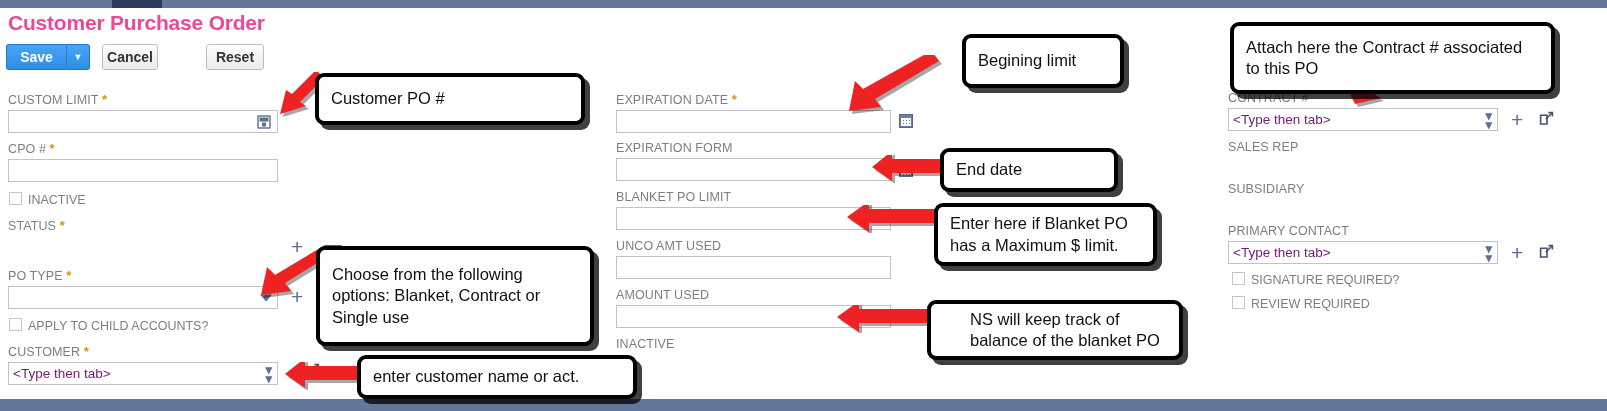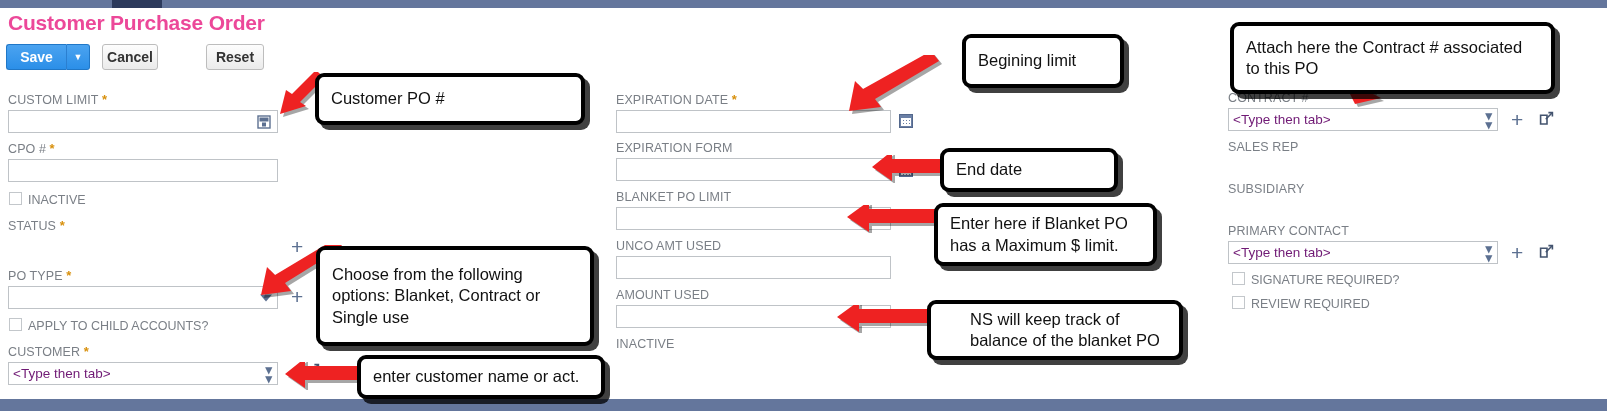--- a/index.html
+++ b/index.html
@@ -434,21 +434,21 @@
     <g>
       <path d="M44 2 L36 26 L44 30 L18 36 L6 12 L16 16 L24 -4 Z" fill="#000" opacity="0.35" transform="translate(3,3)"></path>
       <path d="M44 2 L36 26 L44 30 L18 36 L6 12 L16 16 L24 -4 Z" fill="#ee2222"></path>
     </g>
   </svg>
 
   <div class="callout" style="left:315px; top:73px; width:270px; height:52px;">Customer PO #</div>
 
   <div class="callout" style="left:316px; top:246px; width:278px; height:100px;">Choose from the following options: Blanket, Contract or Single use</div>
 
-  <div class="callout" style="left:357px; top:355px; width:248px; height:44px;">enter customer name or act.</div>
+  <div class="callout" style="left:357px; top:355px; width:280px; height:44px;">enter customer name or act.</div>
 
   <div class="callout" style="left:962px; top:34px; width:162px; height:54px;">Begining limit</div>
 
   <div class="callout" style="left:940px; top:148px; width:178px; height:44px;">End date</div>
 
   <div class="callout" style="left:934px; top:203px; width:223px; height:63px;">Enter here if Blanket PO has a Maximum $ limit.</div>
 
   <div class="callout" style="left:927px; top:300px; width:256px; height:60px;padding-left:39px;">NS will keep track of balance of the blanket PO</div>
 
   <div class="callout" style="left:1230px; top:22px; width:325px; height:72px;">Attach here the Contract # associated to this PO</div>

